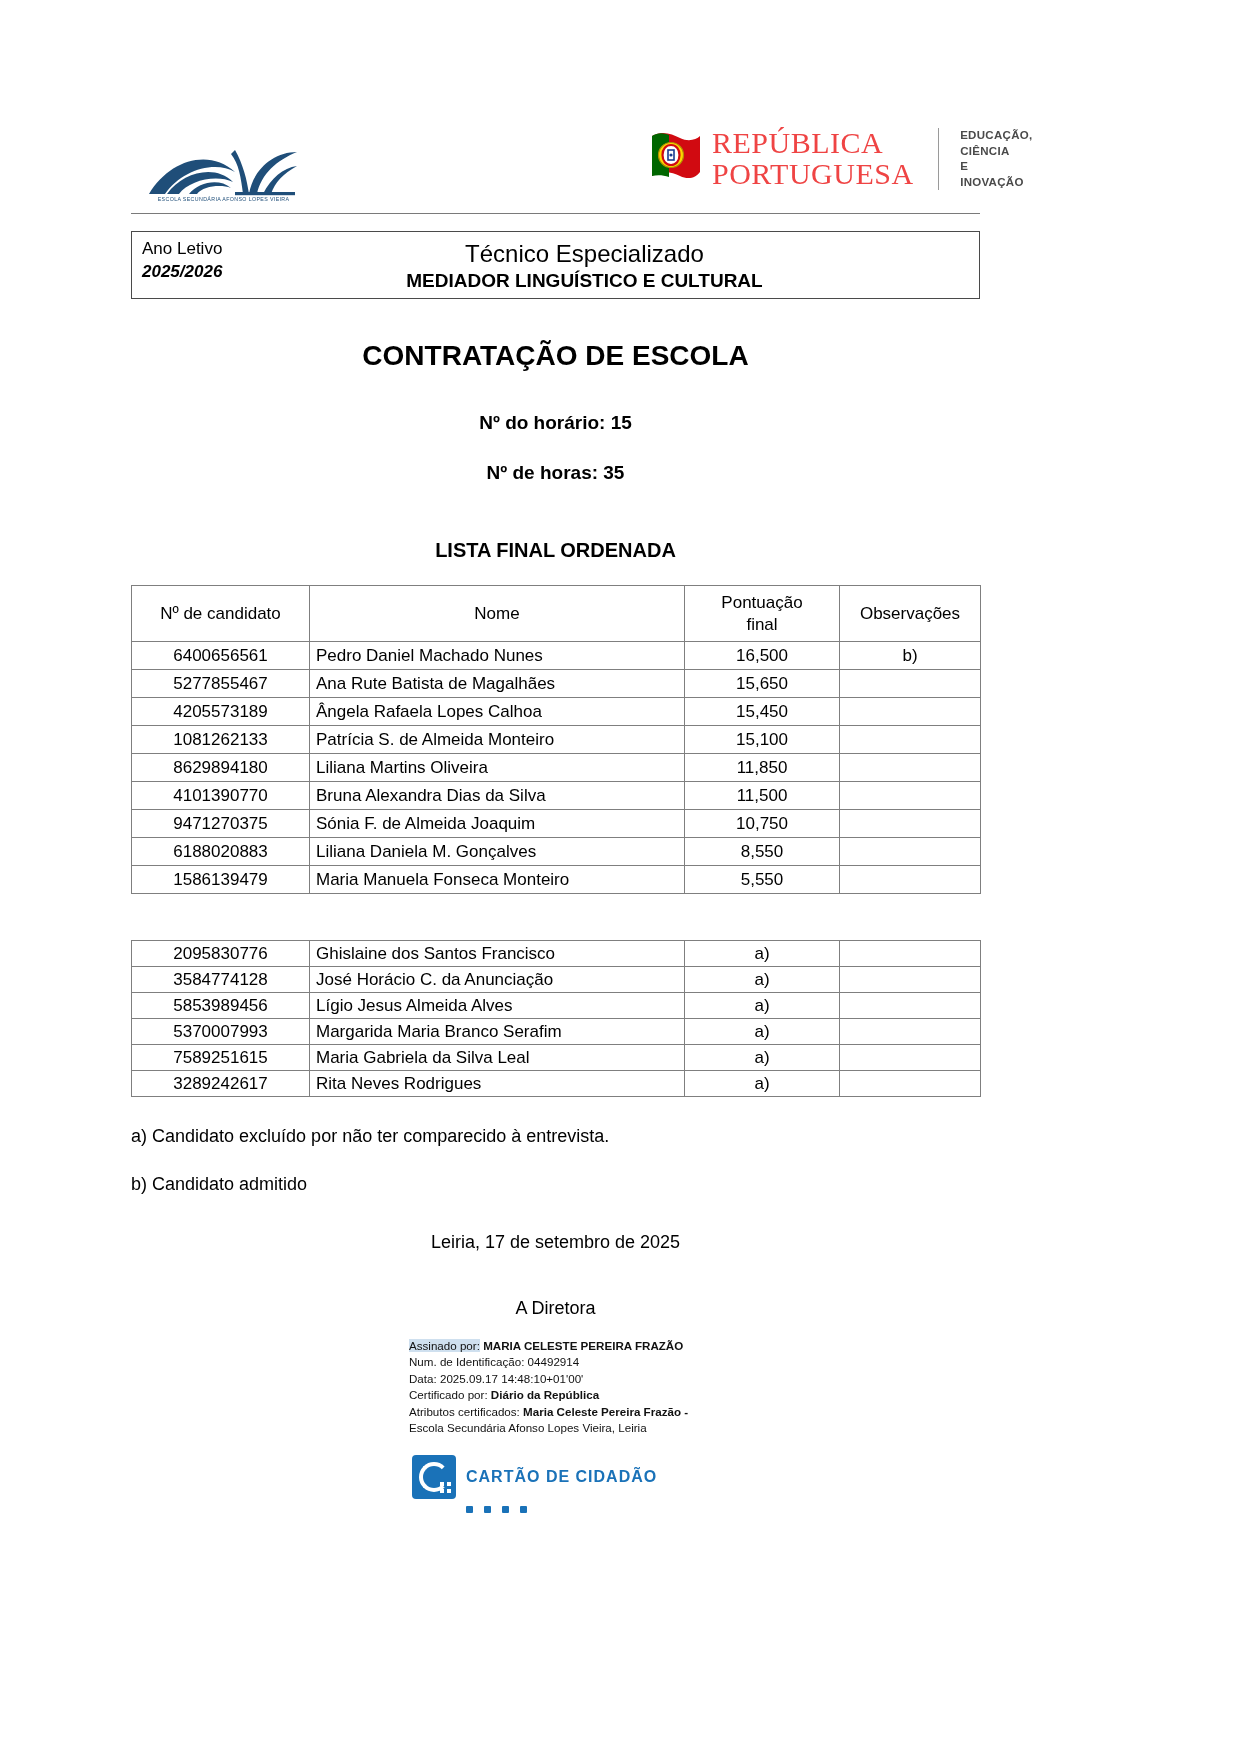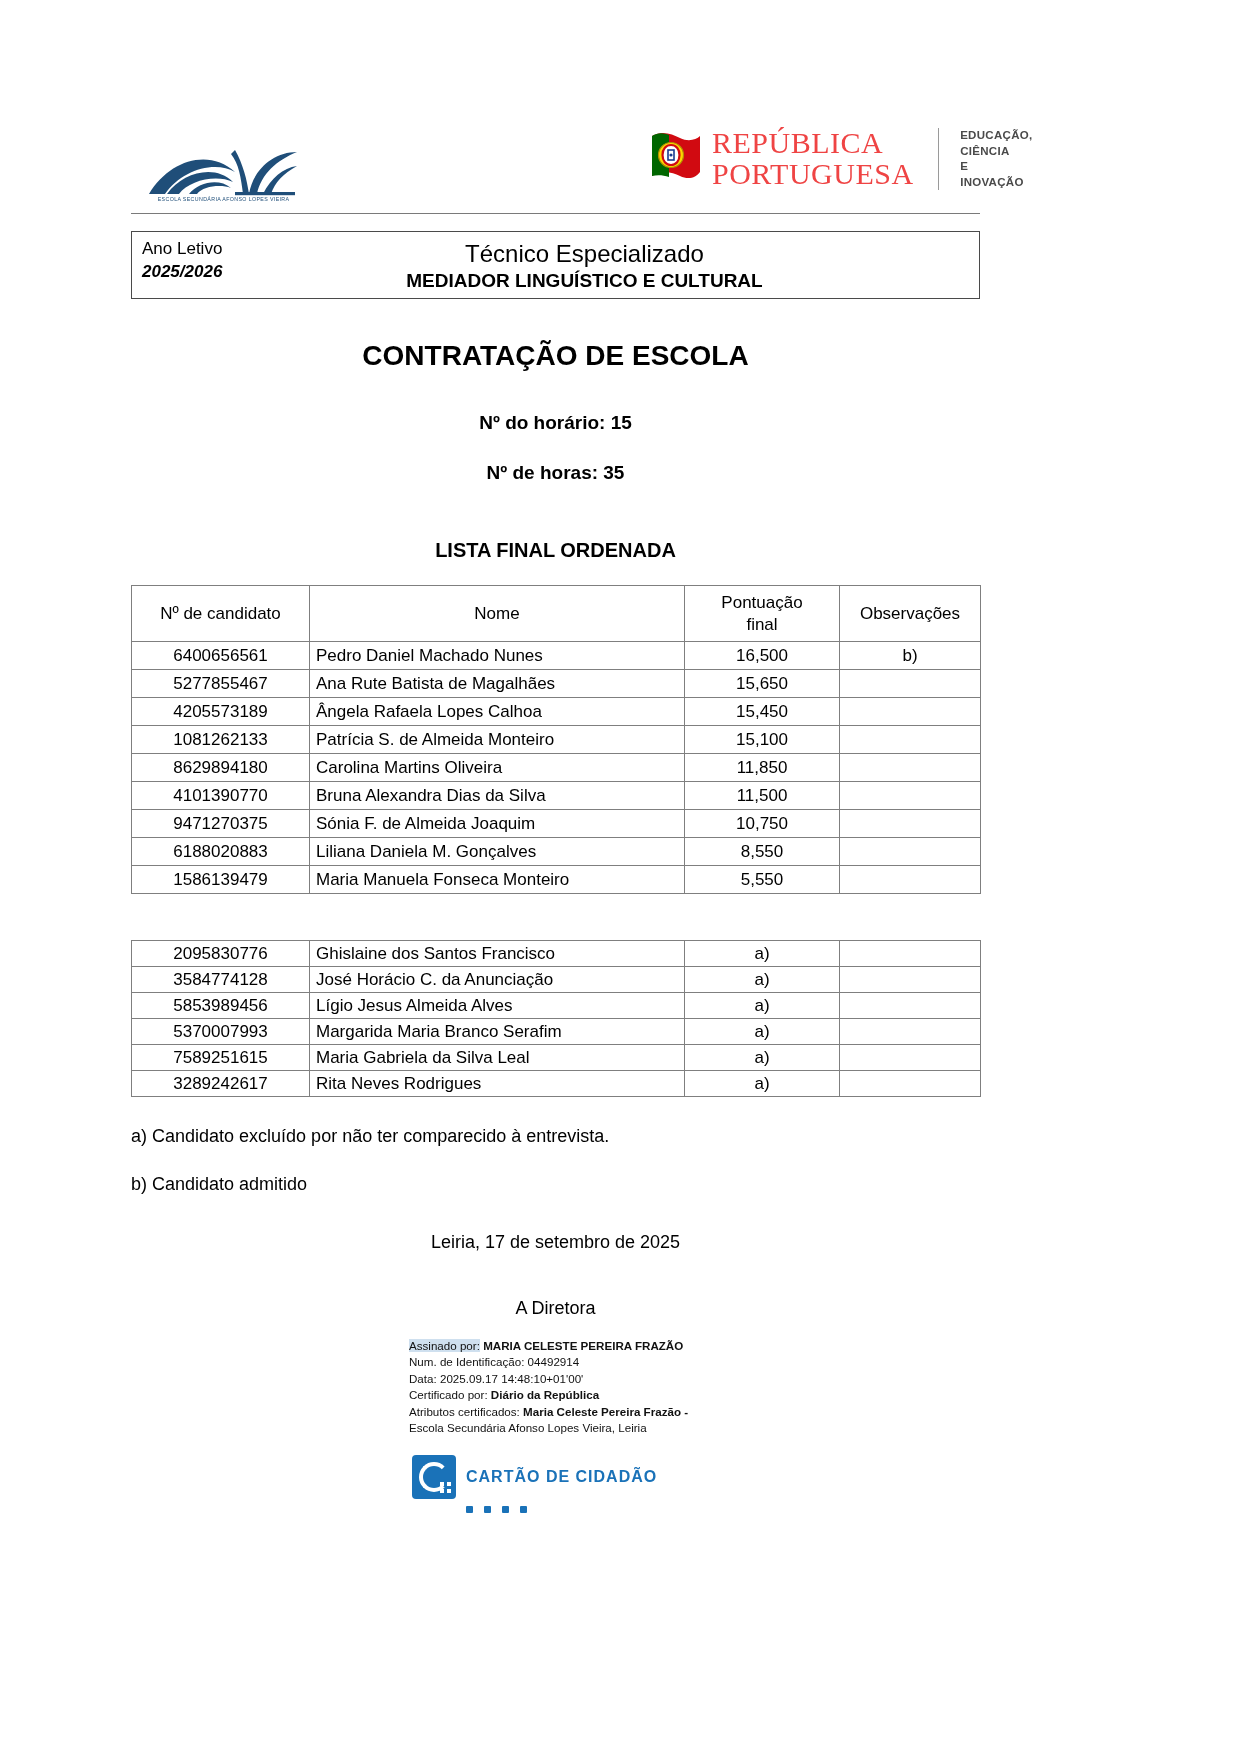--- a/index.html
+++ b/index.html
@@ -381,21 +381,21 @@
           <td class="cell-obs"></td>
         </tr>
         <tr>
           <td class="cell-num">1081262133</td>
           <td class="cell-nome">Patrícia S. de Almeida Monteiro</td>
           <td class="cell-pont">15,100</td>
           <td class="cell-obs"></td>
         </tr>
         <tr>
           <td class="cell-num">8629894180</td>
-          <td class="cell-nome">Carolina Martins Oliveira</td>
+          <td class="cell-nome">Liliana Martins Oliveira</td>
           <td class="cell-pont">11,850</td>
           <td class="cell-obs"></td>
         </tr>
         <tr>
           <td class="cell-num">4101390770</td>
           <td class="cell-nome">Bruna Alexandra Dias da Silva</td>
           <td class="cell-pont">11,500</td>
           <td class="cell-obs"></td>
         </tr>
         <tr>

